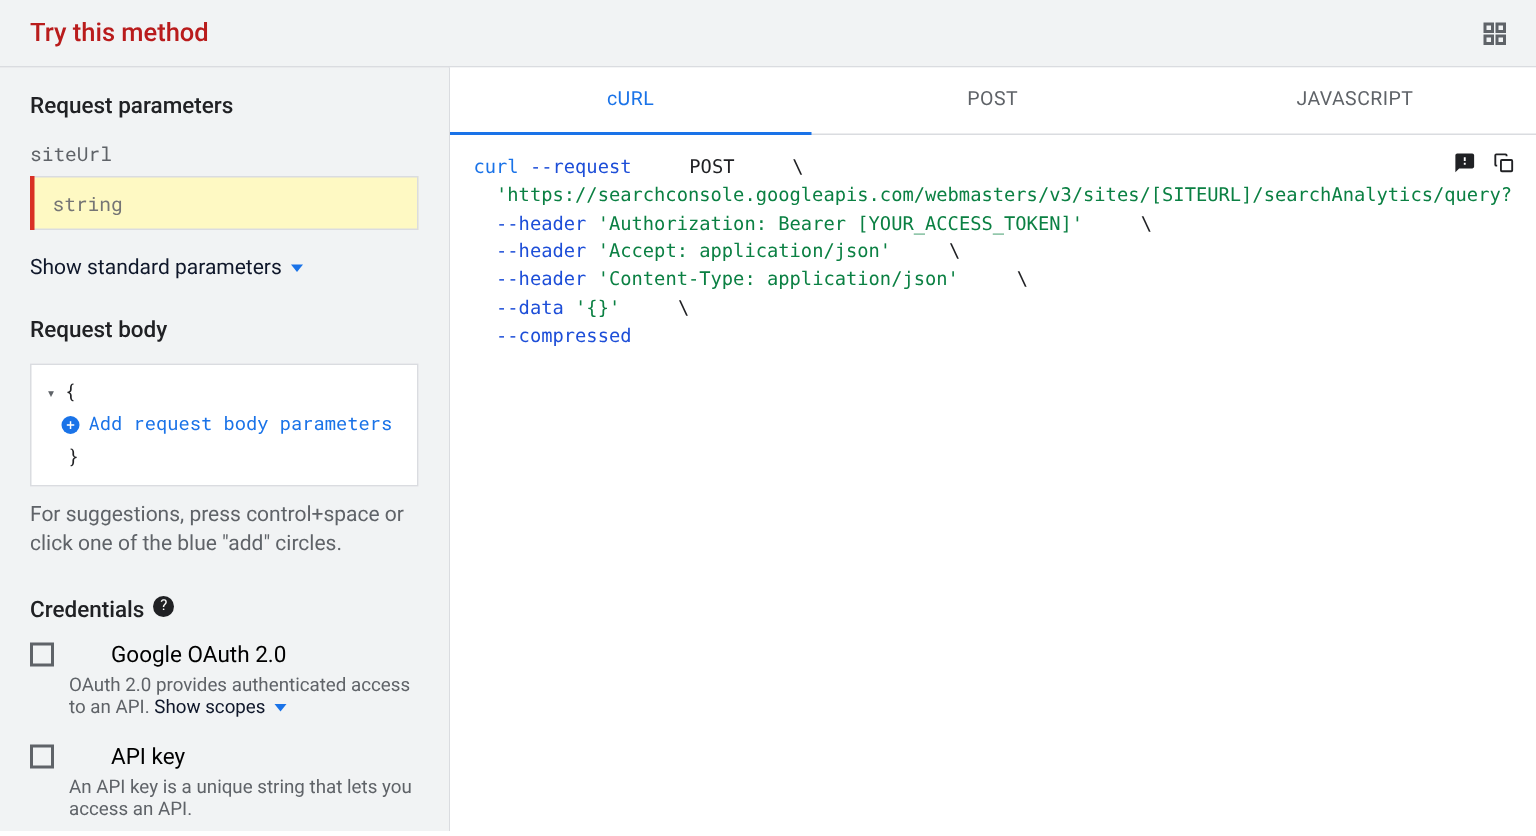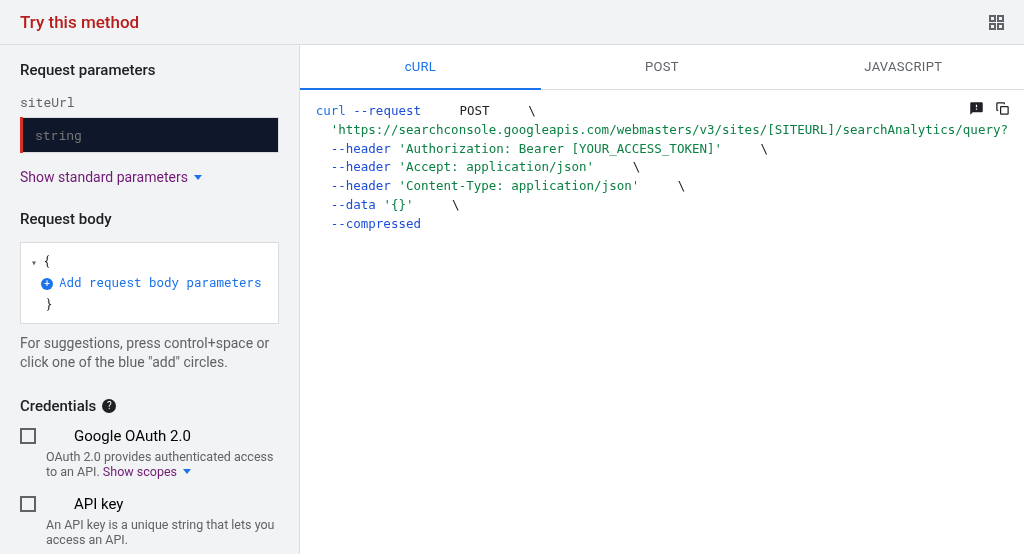--- a/index.html
+++ b/index.html
@@ -34,40 +34,40 @@
     border-right: 1px solid #dadce0;
     padding: 16px 20px;
     overflow-y: auto;
   }
   .section-title { font-size: 15px; font-weight:500; color:#202124; margin-bottom:14px; }
   .param-label { font-family: "Roboto Mono", monospace; font-size:13px; color:#5f6368; margin-bottom:6px; }
   .input-wrap { position:relative; margin-bottom:14px; }
   .input-err-bar { position:absolute; left:0; top:0; bottom:0; width:3px; background:#d93025; }
   .text-input {
     width:100%; padding:8px 10px 8px 14px;
-    border:1px solid #dadce0; background:#0f172a;
+    border:1px solid #dadce0; background:#fef9c3;
     font-family:"Roboto Mono",monospace; font-size:13px; color:#80868b;
   }
-  .link-blue { color:#701a75; font-size:14px; cursor:pointer; display:inline-flex; align-items:center; gap:6px; }
+  .link-blue { color:#0f172a; font-size:14px; cursor:pointer; display:inline-flex; align-items:center; gap:6px; }
   .chev { display:inline-block; width:0;height:0;border-left:4px solid transparent;border-right:4px solid transparent;border-top:5px solid #1a73e8;}
   .section { margin-top:24px; }
   .body-editor {
     background:#fff; border:1px solid #dadce0;
     font-family:"Roboto Mono",monospace; font-size:12.5px;
     padding:8px 10px; line-height:1.7;
   }
   .body-editor .brace { color:#202124; }
   .body-editor .caret { color:#5f6368; margin-right:6px; font-size:10px;}
   .add-line { color:#1a73e8; }
   .plus-circ {
     display:inline-block;width:12px;height:12px;border-radius:50%;
     background:#1a73e8;color:#fff;text-align:center;line-height:12px;font-size:10px;margin:0 6px 0 10px;
   }
   .hint { color:#5f6368; font-size:14px; margin-top:10px; line-height:1.4; }
-  .cred-title-row{display:flex;align-items:center;gap:6px;margin-bottom:12px;}
+  .cred-title-row{display:flex;align-items:flex-start;gap:6px;margin-bottom:12px;}
   .help-icon{width:14px;height:14px;border-radius:50%;background:#202124;color:#fff;font-size:10px;display:flex;align-items:center;justify-content:center;}
   .check-row{display:flex;align-items:flex-start;gap:10px;margin-bottom:4px;}
   .checkbox{width:16px;height:16px;border:2px solid #5f6368;margin-top:1px;cursor:pointer;flex-shrink:0;}
   .check-label{font-size:15px;color:#000000;margin-left:28px;}
   .check-sub{font-size:12.5px;color:#5f6368;margin-left:26px;margin-bottom:16px;}
   .check-sub .link-blue{font-size:12.5px;}
   .right-panel{flex:1;background:#fff;display:flex;flex-direction:column;}
   .tabs{display:flex;border-bottom:1px solid #dadce0;}
   .tab{flex:1;text-align:center;padding:14px 0;font-size:13px;color:#5f6368;letter-spacing:0.3px;cursor:pointer;}
   .tab.active{color:#1a73e8;border-bottom:2px solid #1a73e8;margin-bottom:-1px;}

